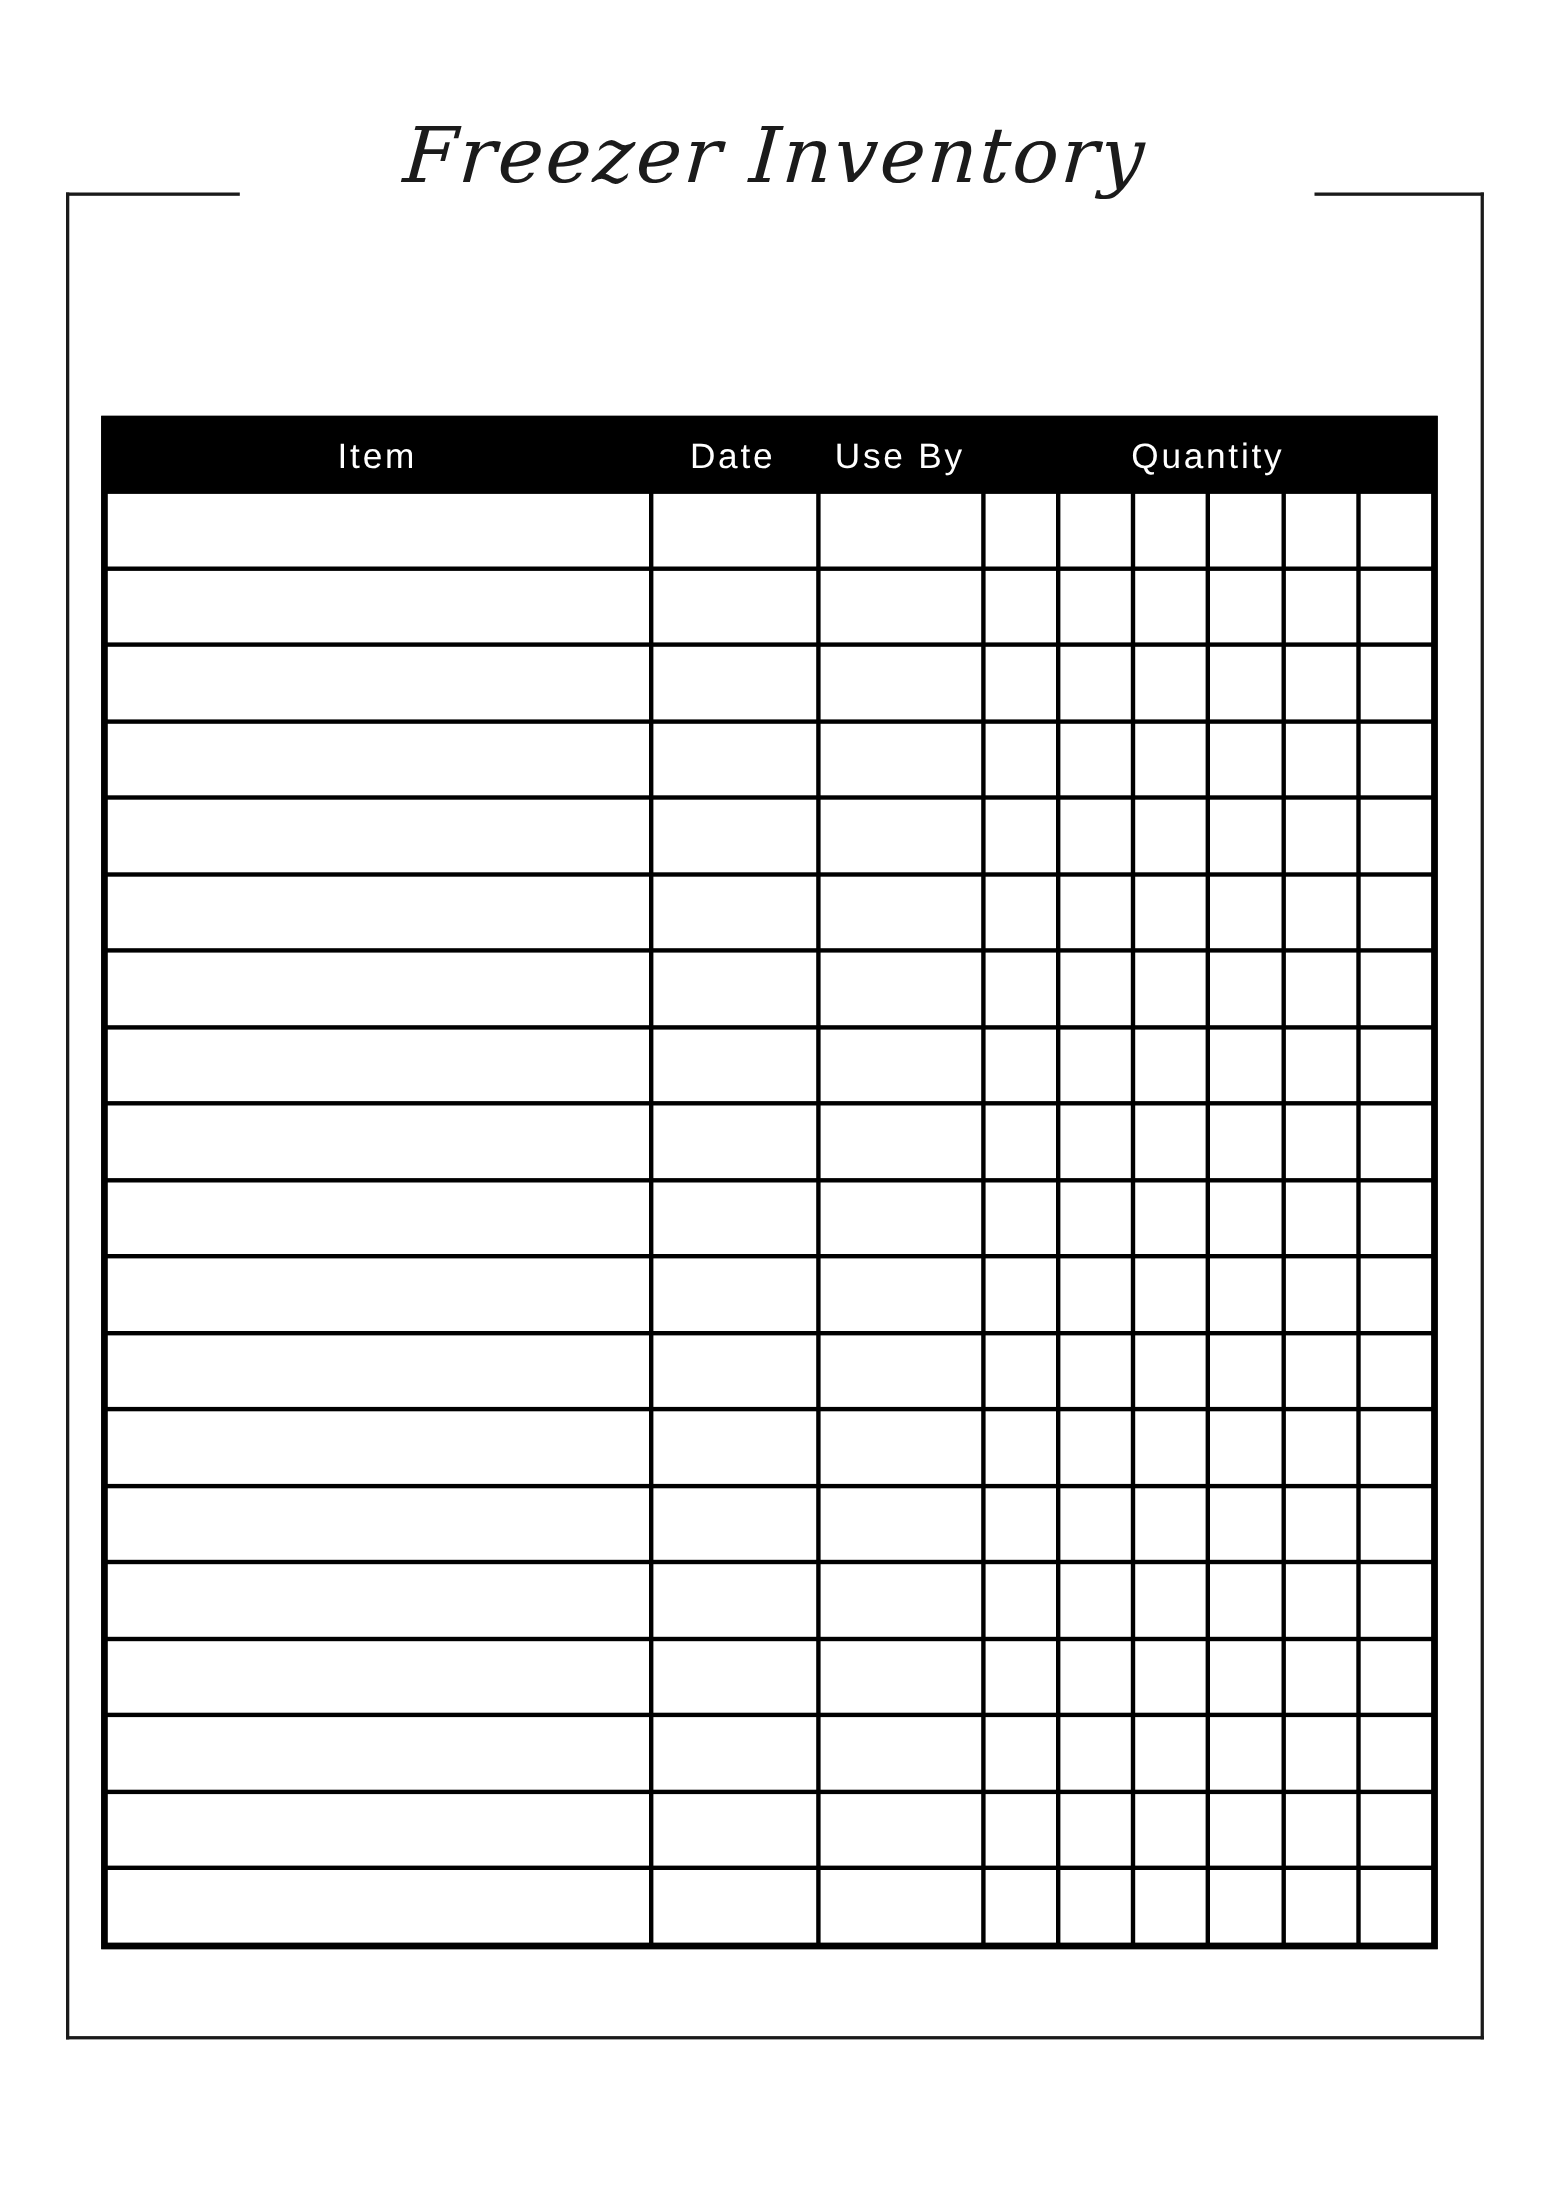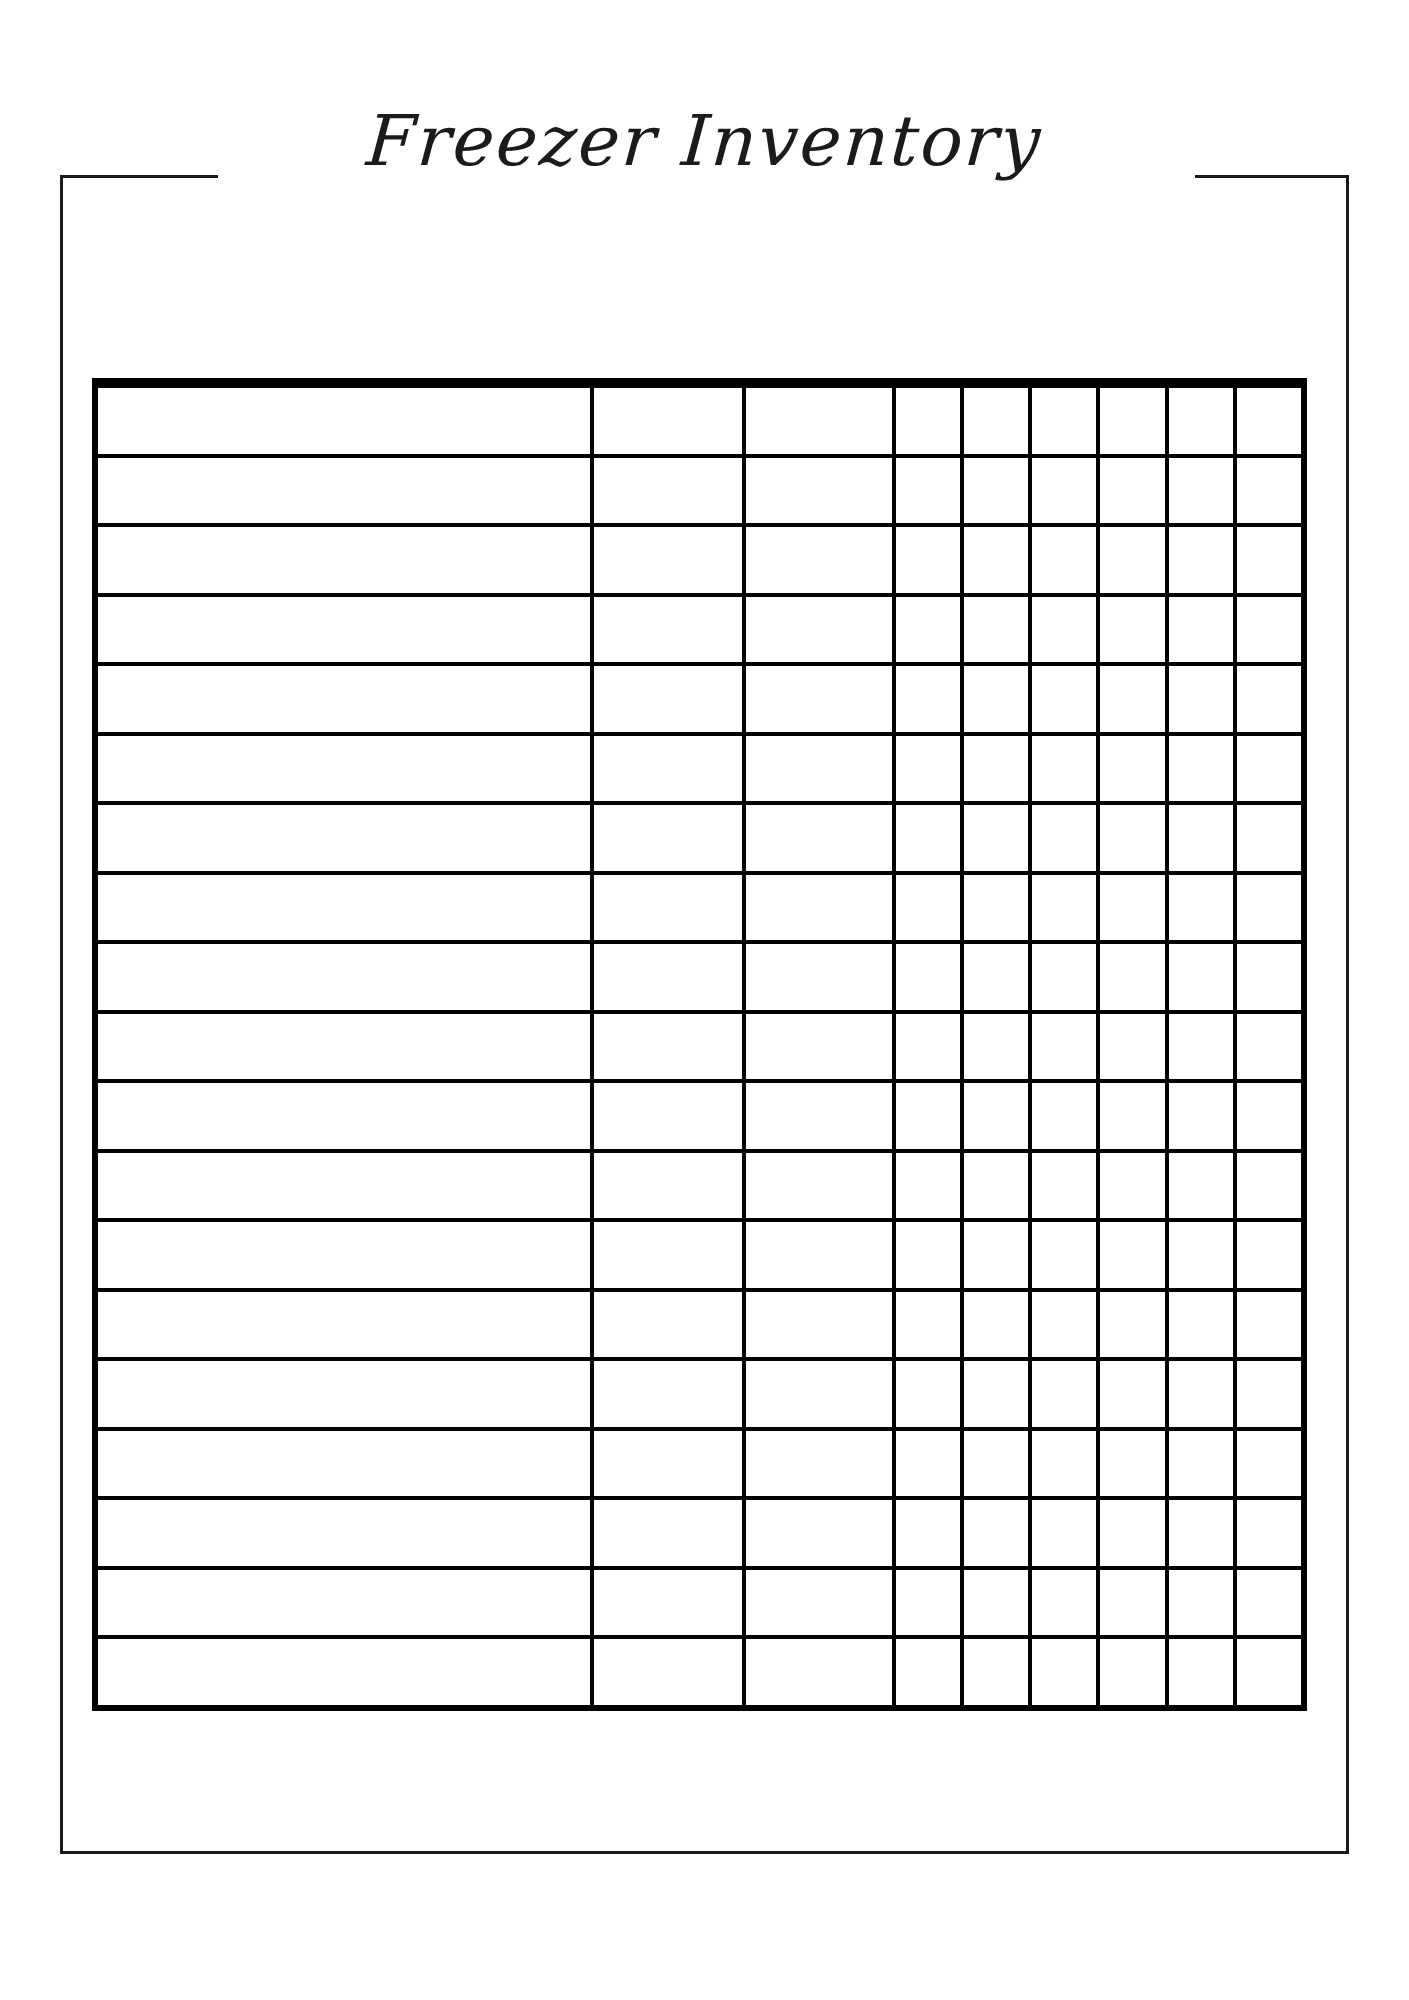--- a/index.html
+++ b/index.html
@@ -67,20 +67,26 @@
 
   <div class="frame-line frame-top-left"></div>
   <div class="frame-line frame-top-right"></div>
   <div class="frame-line frame-left"></div>
   <div class="frame-line frame-right"></div>
   <div class="frame-line frame-bottom"></div>
 
   <div class="title">Freezer Inventory</div>
 
   <div class="inv-table">
+    <div class="inv-header">
+      <span class="col-label item">Item</span>
+      <span class="col-label date">Date</span>
+      <span class="col-label use-by">Use By</span>
+      <span class="col-label quantity">Quantity</span>
+    </div>
     <div class="inv-body">
         <div class="inv-row"><div class="cell"></div><div class="cell"></div><div class="cell"></div><div class="cell"></div><div class="cell"></div><div class="cell"></div><div class="cell"></div><div class="cell"></div><div class="cell"></div></div>
         <div class="inv-row"><div class="cell"></div><div class="cell"></div><div class="cell"></div><div class="cell"></div><div class="cell"></div><div class="cell"></div><div class="cell"></div><div class="cell"></div><div class="cell"></div></div>
         <div class="inv-row"><div class="cell"></div><div class="cell"></div><div class="cell"></div><div class="cell"></div><div class="cell"></div><div class="cell"></div><div class="cell"></div><div class="cell"></div><div class="cell"></div></div>
         <div class="inv-row"><div class="cell"></div><div class="cell"></div><div class="cell"></div><div class="cell"></div><div class="cell"></div><div class="cell"></div><div class="cell"></div><div class="cell"></div><div class="cell"></div></div>
         <div class="inv-row"><div class="cell"></div><div class="cell"></div><div class="cell"></div><div class="cell"></div><div class="cell"></div><div class="cell"></div><div class="cell"></div><div class="cell"></div><div class="cell"></div></div>
         <div class="inv-row"><div class="cell"></div><div class="cell"></div><div class="cell"></div><div class="cell"></div><div class="cell"></div><div class="cell"></div><div class="cell"></div><div class="cell"></div><div class="cell"></div></div>
         <div class="inv-row"><div class="cell"></div><div class="cell"></div><div class="cell"></div><div class="cell"></div><div class="cell"></div><div class="cell"></div><div class="cell"></div><div class="cell"></div><div class="cell"></div></div>
         <div class="inv-row"><div class="cell"></div><div class="cell"></div><div class="cell"></div><div class="cell"></div><div class="cell"></div><div class="cell"></div><div class="cell"></div><div class="cell"></div><div class="cell"></div></div>
         <div class="inv-row"><div class="cell"></div><div class="cell"></div><div class="cell"></div><div class="cell"></div><div class="cell"></div><div class="cell"></div><div class="cell"></div><div class="cell"></div><div class="cell"></div></div>

